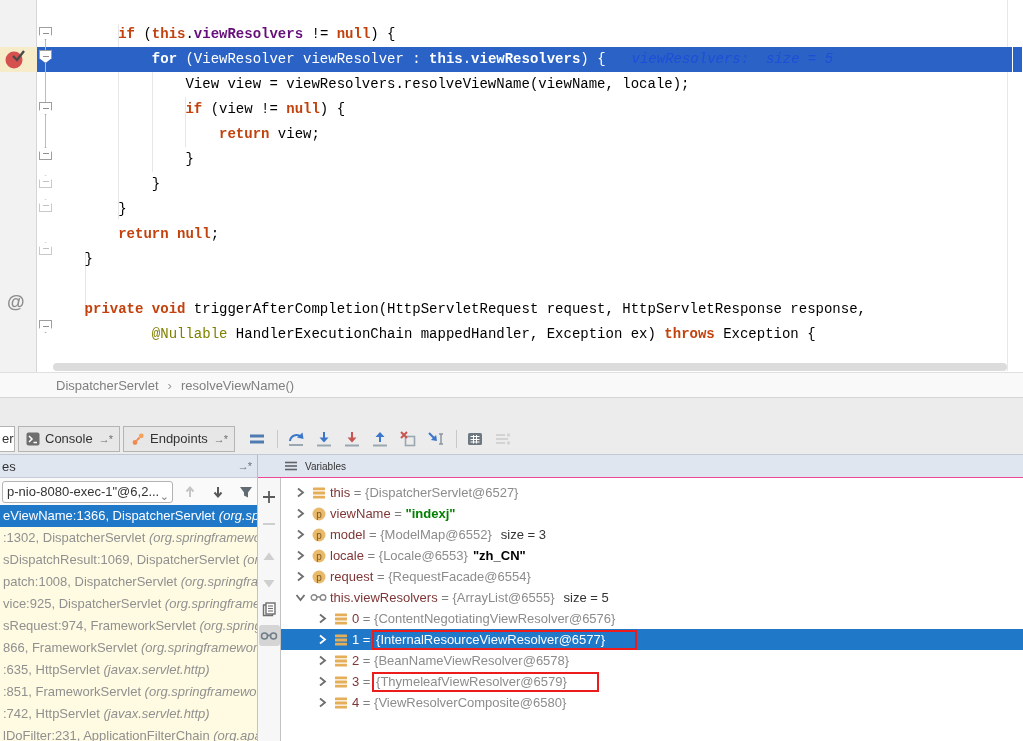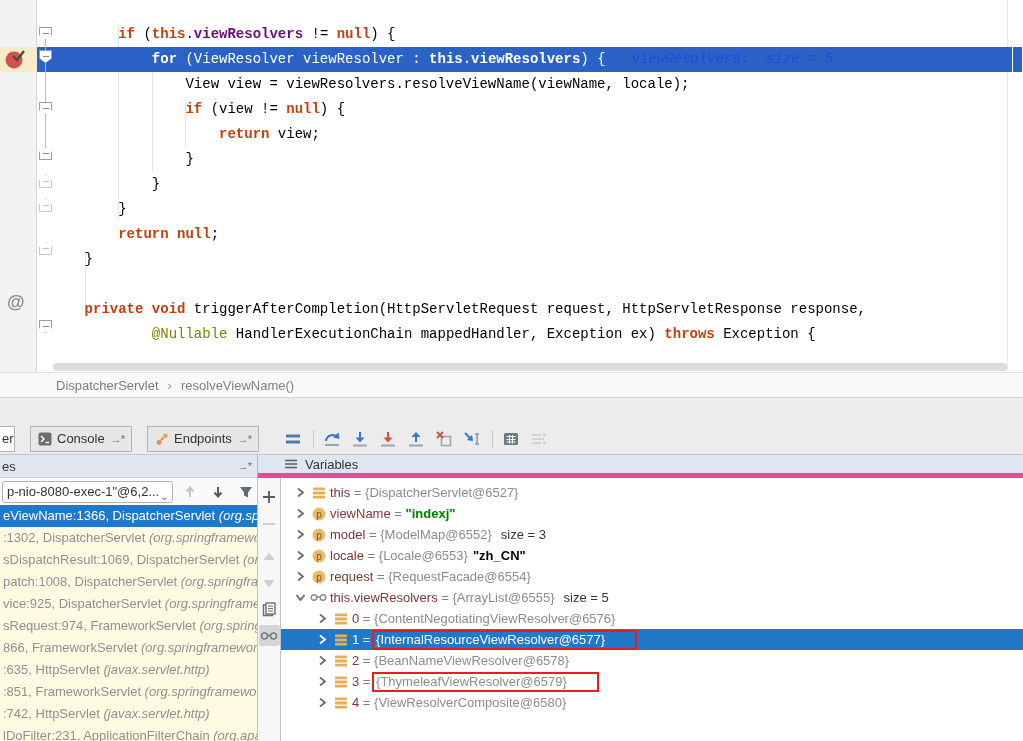--- a/index.html
+++ b/index.html
@@ -40,38 +40,38 @@
       border-top:1px solid #e0e0e0; display:flex; align-items:center; font-size:13px; color:#7f7f7f; }
   .breadcrumbs .bc-start { width:56px; }
   .breadcrumbs .bc-item { margin-right:9px; }
   .breadcrumbs .bc-sep { margin-right:9px; color:#9a9a9a; }
 
   
   .tool-gap { position:absolute; left:0; top:397px; width:1023px; height:26px; background:#ececec; border-top:1px solid #d5d5d5; }
 
   
   .debug-tabs { position:absolute; left:0; top:423px; width:1023px; height:32px; background:#ececec;
-      border-bottom:1px solid #c3c9d2; display:flex; align-items:center;gap:12px; }
+      border-bottom:1px solid #c3c9d2; display:flex; align-items:center; }
   .tab { display:inline-flex; align-items:center; height:26px; padding:0 7px; background:#e7e7e7;
       border:1px solid #b4b4b4; margin-left:3px; font-size:13px; color:#333; }
   .tab.cut { width:15px; padding:0 2px; margin-left:0; border-left:none; background:#fff; overflow:hidden; }
   .tab .tab-icon { margin-right:5px; display:inline-flex; }
   .tab .pin { margin-left:6px; font-size:11px; color:#6e6e6e; letter-spacing:-1px; }
   .steps { display:flex; align-items:center; margin-left:12px; }
   .steps .sbtn { width:20px; height:20px; margin-right:8px; display:inline-flex; align-items:center; justify-content:center; }
   .steps .ssep { width:1px; height:18px; background:#c9c9c9; margin:0 8px 0 2px; }
 
   
   .panel-headers { position:absolute; left:0; top:455px; width:1023px; height:23px; }
   .frames-header { position:absolute; left:0; top:0; width:258px; height:23px; background:#e0e6f0;
       border-right:1px solid #b9b9b9; border-bottom:1px solid #c6cdd8; font-size:13px; color:#333;
       display:flex; align-items:center; padding-left:2px; }
   .frames-header .pin { position:absolute; right:6px; font-size:11px; color:#6e6e6e; letter-spacing:-1px; }
   .vars-header { position:absolute; left:258px; top:0; width:765px; height:23px; background:#e0e6f0;
-      border-bottom:5px solid #ec4899; font-size:13px; color:#333; display:flex; align-items:center; padding-left:26px; }
+      border-bottom:1px solid #ec4899; font-size:10px; color:#333; display:flex; align-items:center; padding-left:26px; }
   .vars-header .hmb { display:inline-flex; margin-right:7px; }
 
   
   .frames-panel { position:absolute; left:0; top:478px; width:258px; height:263px; border-right:1px solid #c3c3c3; background:#fff; }
   .thread-row { position:absolute; left:0; top:0; width:100%; height:27px; background:#fafafa; display:flex; align-items:center; }
   .thread-combo { position:relative; margin-left:2px; width:171px; height:22px; background:#fff; border:1px solid #b3b3b3;
       border-radius:3px; font-size:13px; color:#333; line-height:20px; padding:0 16px 0 4px; white-space:nowrap; overflow:hidden; }
   .thread-combo .cchev { position:absolute; right:3px; top:4px; color:#7c7c7c; font-size:11px; }
   .thread-btn { width:22px; height:22px; margin-left:6px; display:inline-flex; align-items:center; justify-content:center; }
   .frames-list { position:absolute; left:0; top:27px; width:100%; height:236px; background:#fffbe2; overflow:hidden; }

